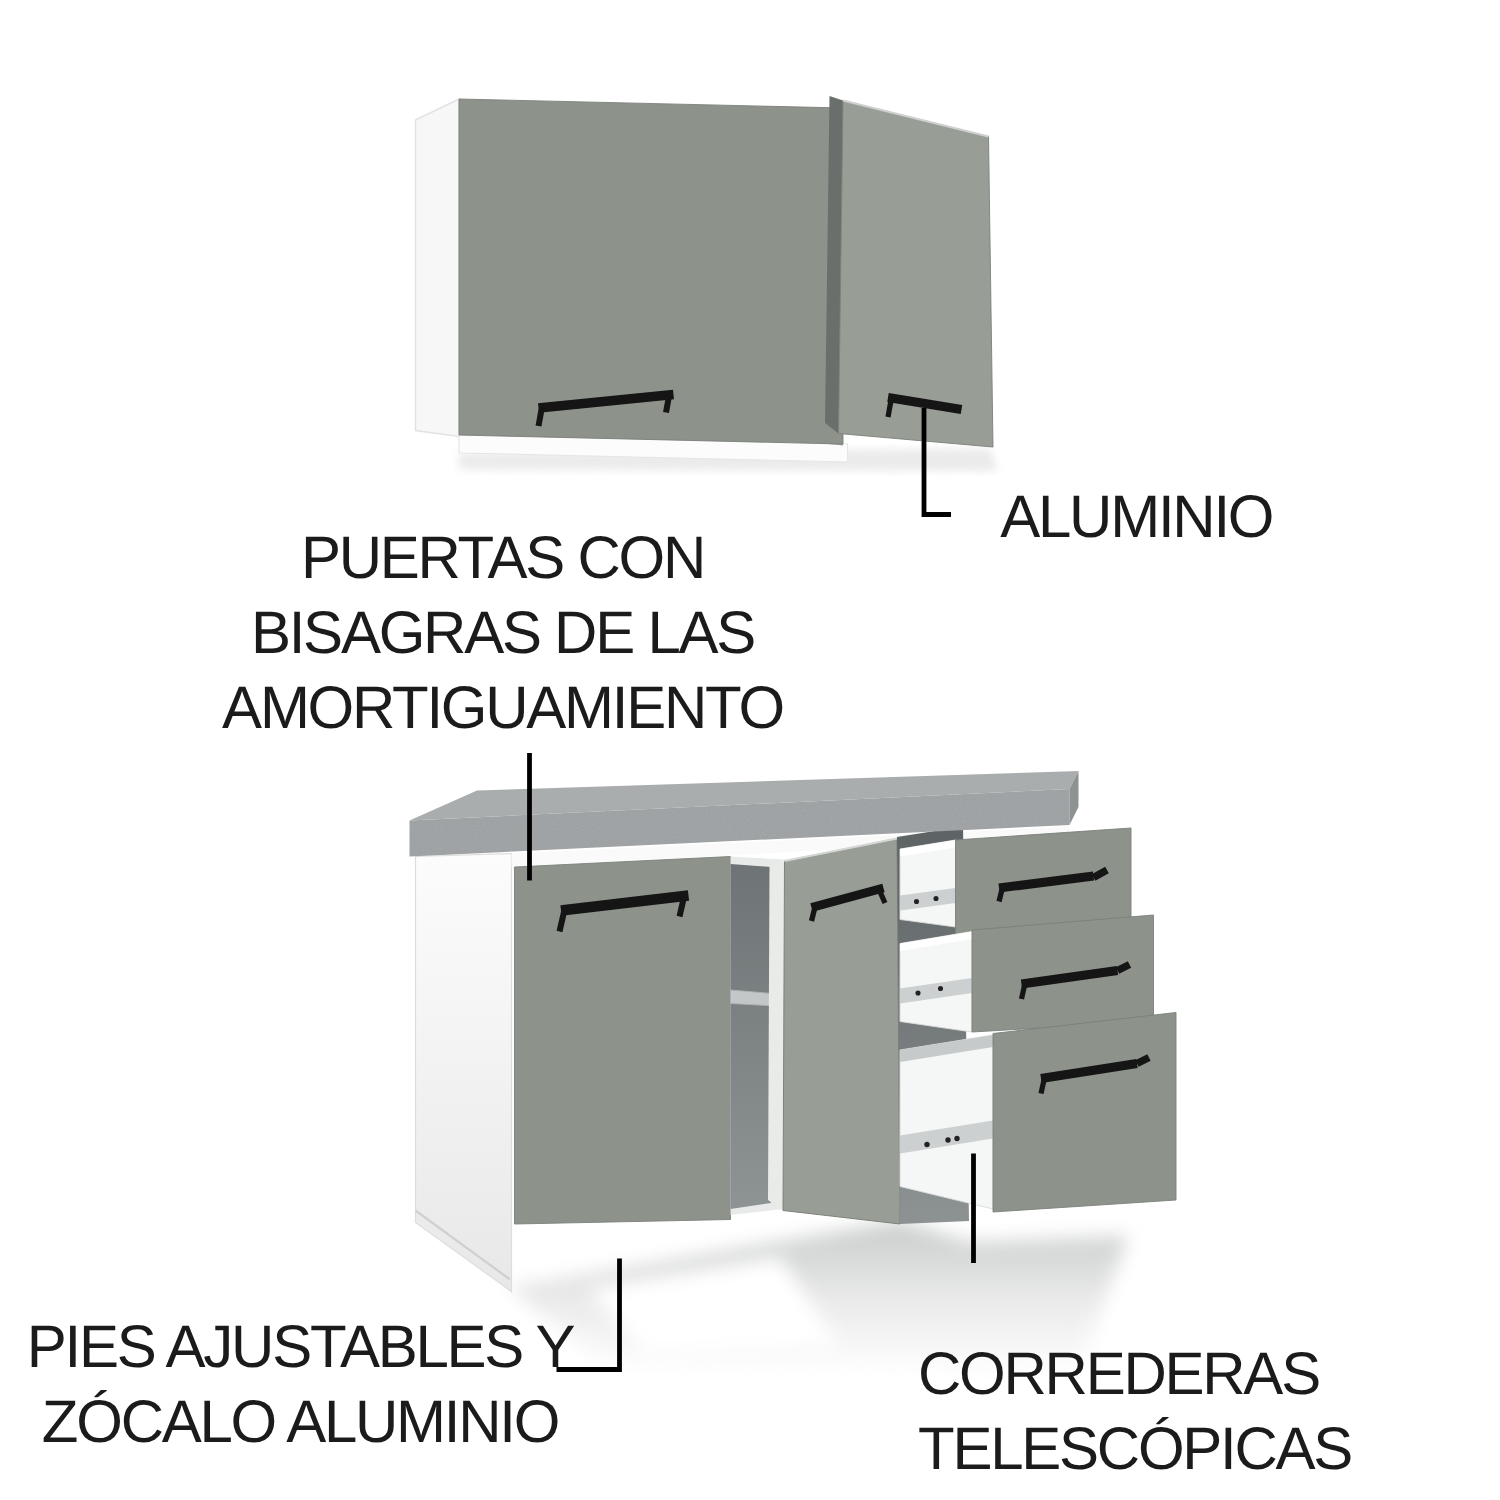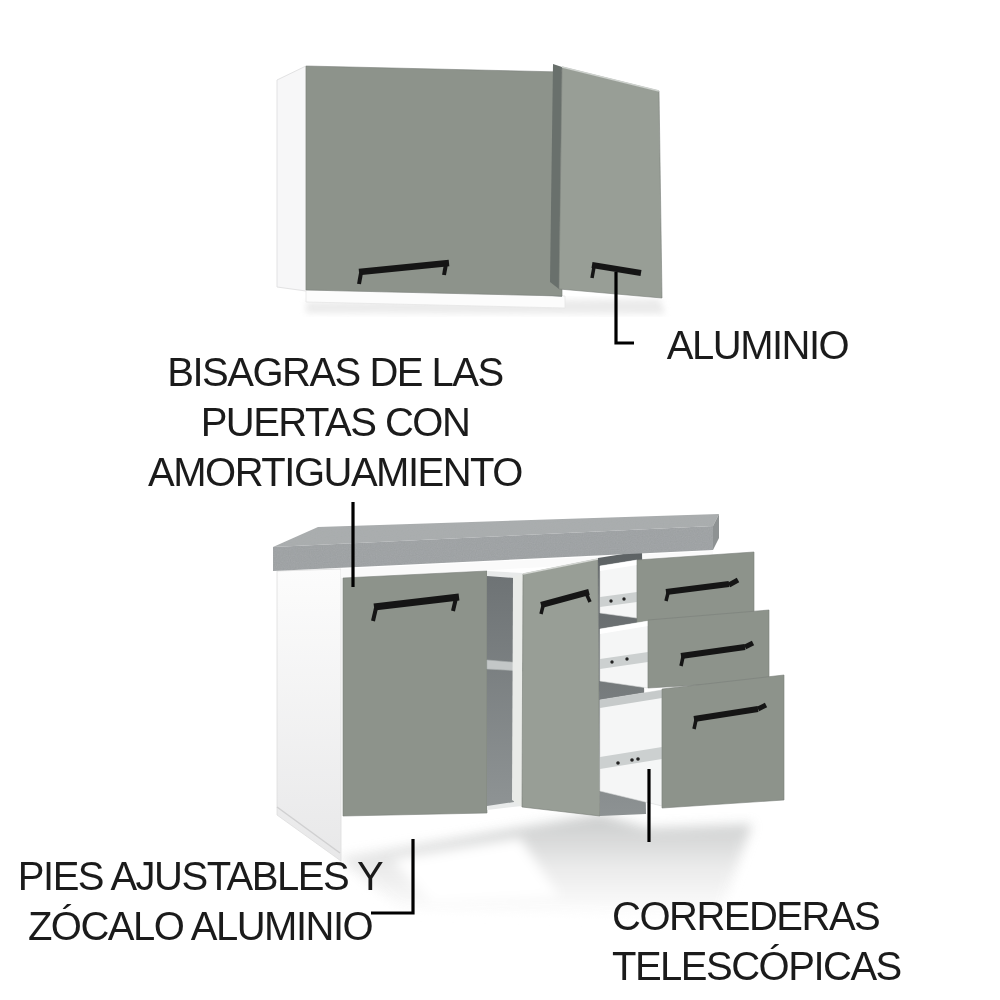--- a/index.html
+++ b/index.html
@@ -3,21 +3,21 @@
 <meta charset="utf-8">
 <style>
   html,body{margin:0;padding:0;background:#ffffff;}
   body{width:1000px;height:1000px;overflow:hidden;font-family:"Liberation Sans",sans-serif;}
   .stage{position:relative;width:1000px;height:1000px;background:#ffffff;}
   .stage > svg{position:absolute;left:0;top:0;}
   .callout{position:absolute;color:#1b1b1b;font-size:40px;line-height:50px;
            letter-spacing:-1.5px;text-align:center;white-space:nowrap;}
   #co-bisagras{left:140px;top:347px;width:390px;}
   #co-manija{left:640px;top:320px;width:235px;}
-  #co-pies{left:10px;top:851px;width:380px;}
+  #co-pies{left:10px;top:873px;width:380px;}
   #co-correderas{left:612px;top:891px;width:265px;}
 </style>
 </head>
 <body>
 
 <div class="stage">
 
 <svg width="1000" height="1000" viewBox="0 0 1000 1000">
   <defs>
     <filter id="concrete" x="-5%" y="-5%" width="110%" height="110%">
@@ -170,22 +170,22 @@
 
   <g fill="none" stroke-width="3.2" stroke="#000000">
     <path d="M353,502 L353,587"></path>
     <path d="M616,272 L616,343 L634,343"></path>
     <path d="M413,839 L413,913 L371,913"></path>
     <path d="M649,769 L649,842"></path>
   </g>
 </svg>
 
   <div id="co-bisagras" class="callout">
+    <div>PUERTAS CON</div>
     <div>BISAGRAS DE LAS</div>
-    <div>PUERTAS CON</div>
     <div>AMORTIGUAMIENTO</div>
   </div>
 
   <div id="co-manija" class="callout">
     <div>ALUMINIO</div>
   </div>
 
   <div id="co-pies" class="callout">
     <div>PIES AJUSTABLES Y</div>
     <div>ZÓCALO ALUMINIO</div>

